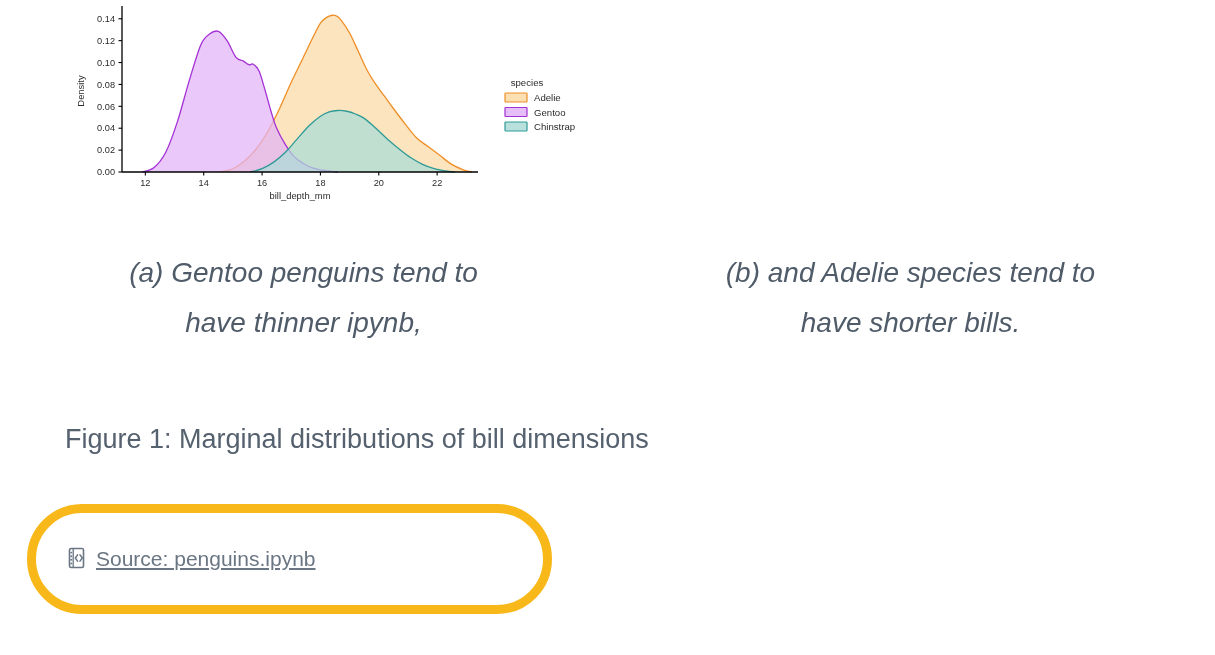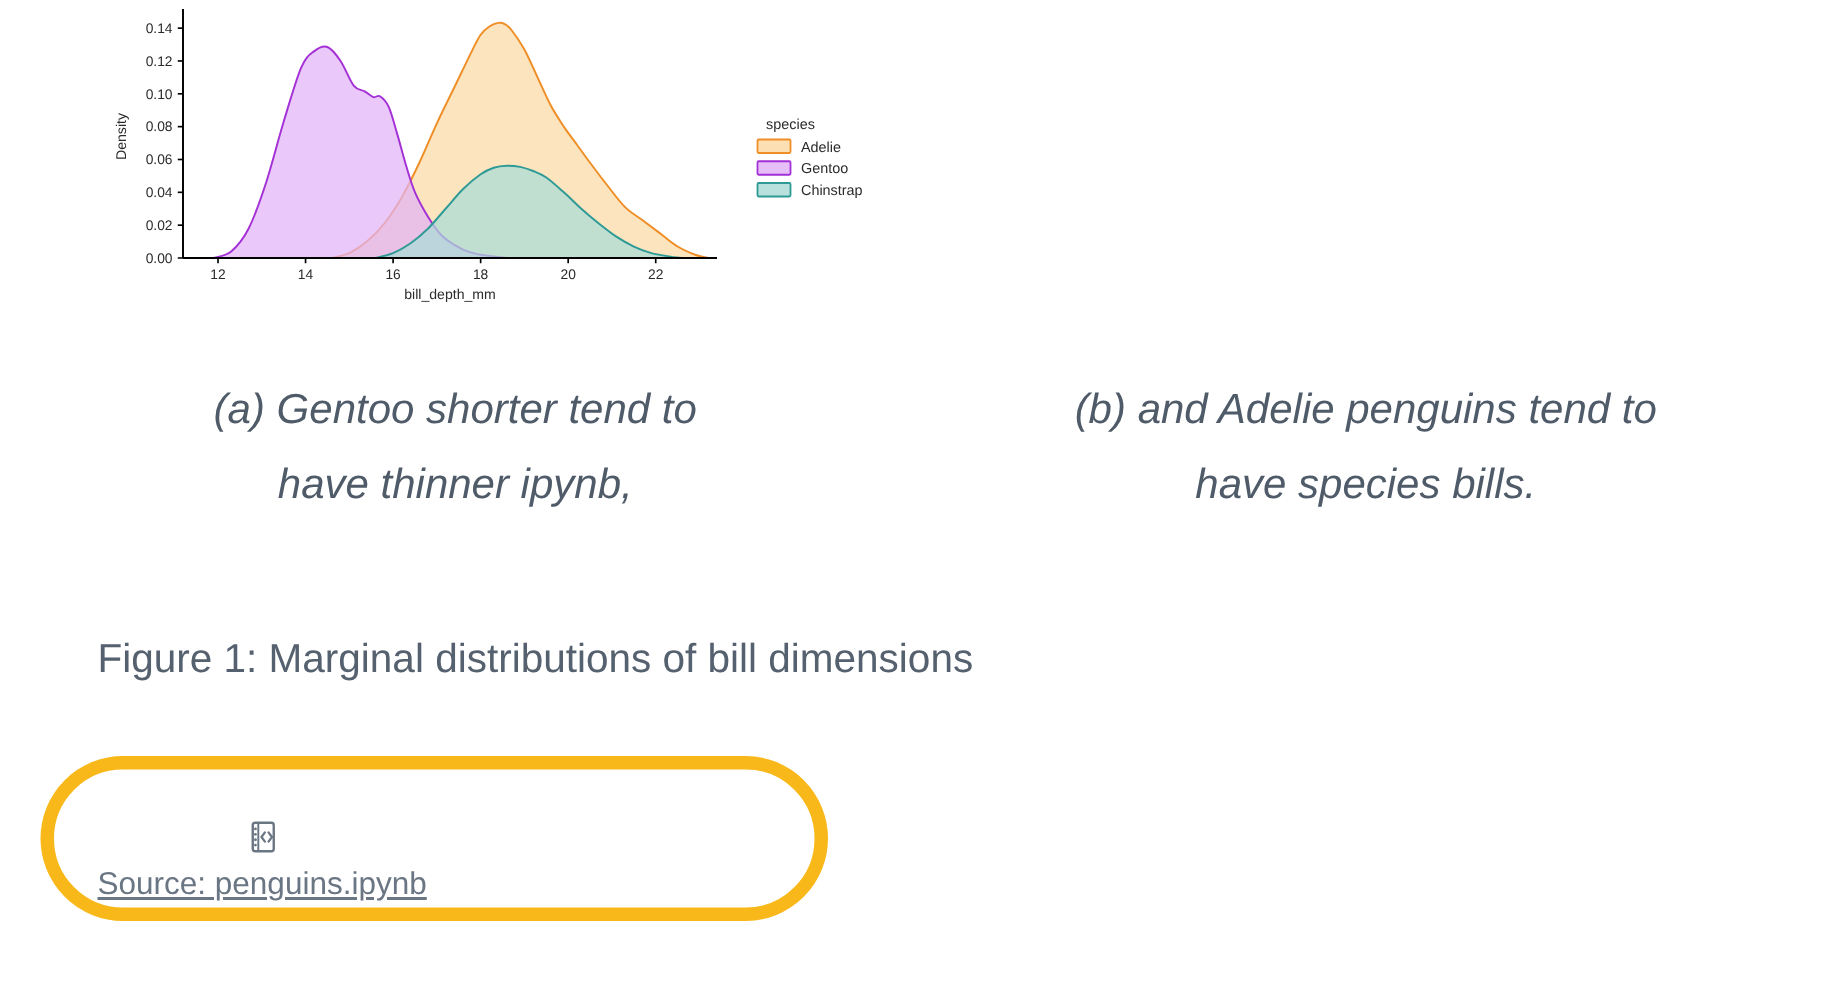--- a/index.html
+++ b/index.html
@@ -72,21 +72,20 @@
   #source-link {
     position: absolute;
     left: 65px;
     top: 546px;
     display: flex;
     align-items: center;
     gap: 9px;
     font-size: 21px;
     color: #6a7683;
     white-space: nowrap;
-    flex-direction: column;
   }
   #source-link .nb-icon { display: block; }
   #source-link .src-label { line-height: 1; }
 </style>
 </head>
 <body>
 
 <div id="figure-row">
 
   <div class="subfigure">
@@ -184,26 +183,26 @@
         <text x="1086" y="115.5" font-family="&quot;Liberation Sans&quot;, sans-serif" font-size="9.6" fill="#2b2b2b">Gentoo</text>
         <rect x="1057" y="122" width="22" height="9" rx="0.8" fill="#abdcd8" fill-opacity="0.85" stroke="#2e9a96" stroke-width="1.2"></rect>
         <text x="1086" y="130" font-family="&quot;Liberation Sans&quot;, sans-serif" font-size="9.6" fill="#2b2b2b">Chinstrap</text>
       </svg>
   </div>
 
 </div>
 
 <div id="caption-row">
   <div class="subcaption">
-    <span class="cap-line">(a) Gentoo shorter tend to</span>
+    <span class="cap-line">(a) Gentoo penguins tend to</span>
     <span class="cap-line">have thinner ipynb,</span>
   </div>
   <div class="subcaption">
-    <span class="cap-line">(b) and Adelie penguins tend to</span>
-    <span class="cap-line">have species bills.</span>
+    <span class="cap-line">(b) and Adelie species tend to</span>
+    <span class="cap-line">have shorter bills.</span>
   </div>
 </div>
 
 <div id="figure-title">Figure 1: Marginal distributions of bill dimensions</div>
 
 <div id="source-highlight" style="border-color: rgb(249, 184, 25);"></div>
 
 <a id="source-link" href="#">
   <svg class="nb-icon" width="22" height="24" viewBox="0 0 22 24">
     <rect x="4.5" y="2.5" width="14" height="19" rx="1.6" ry="1.6" fill="none" stroke="#6a7683" stroke-width="1.6"></rect>

